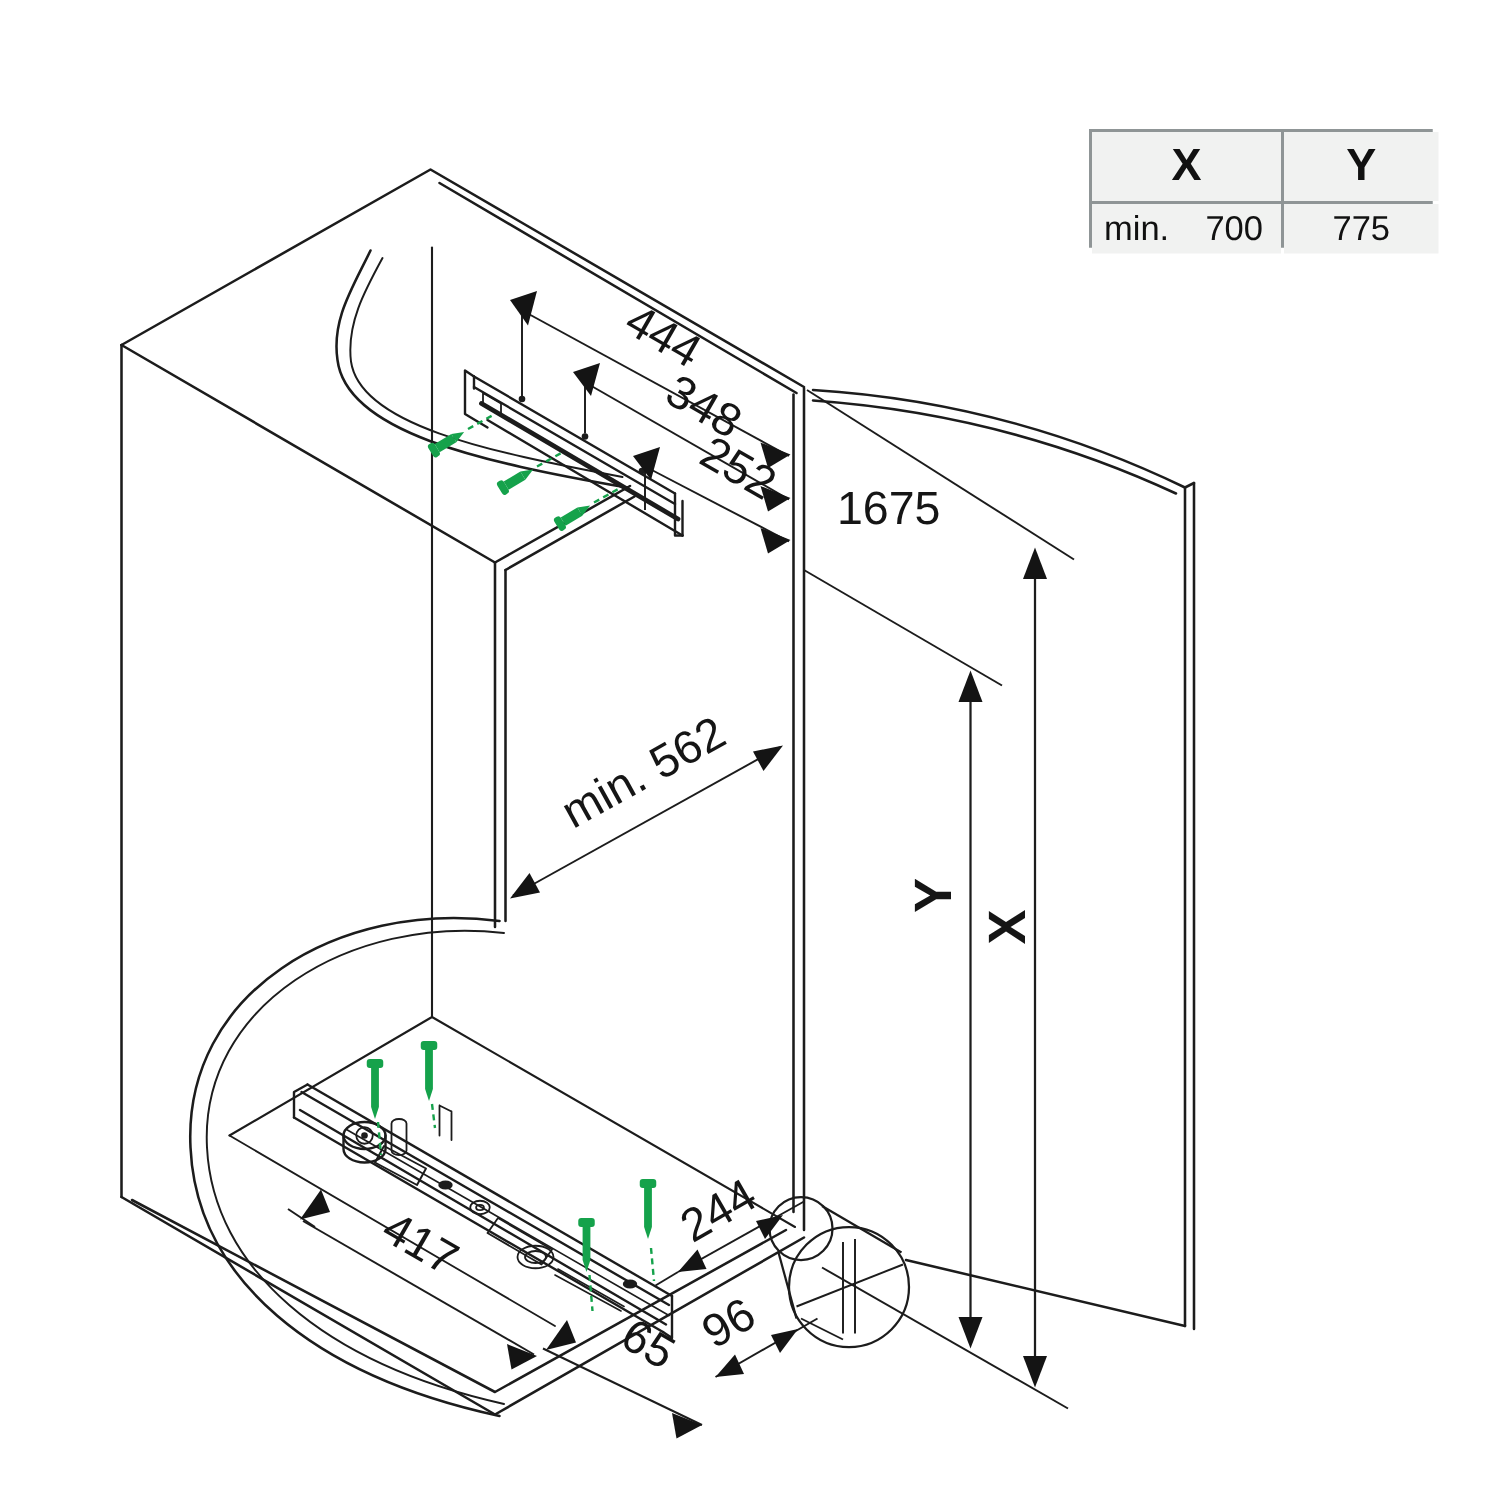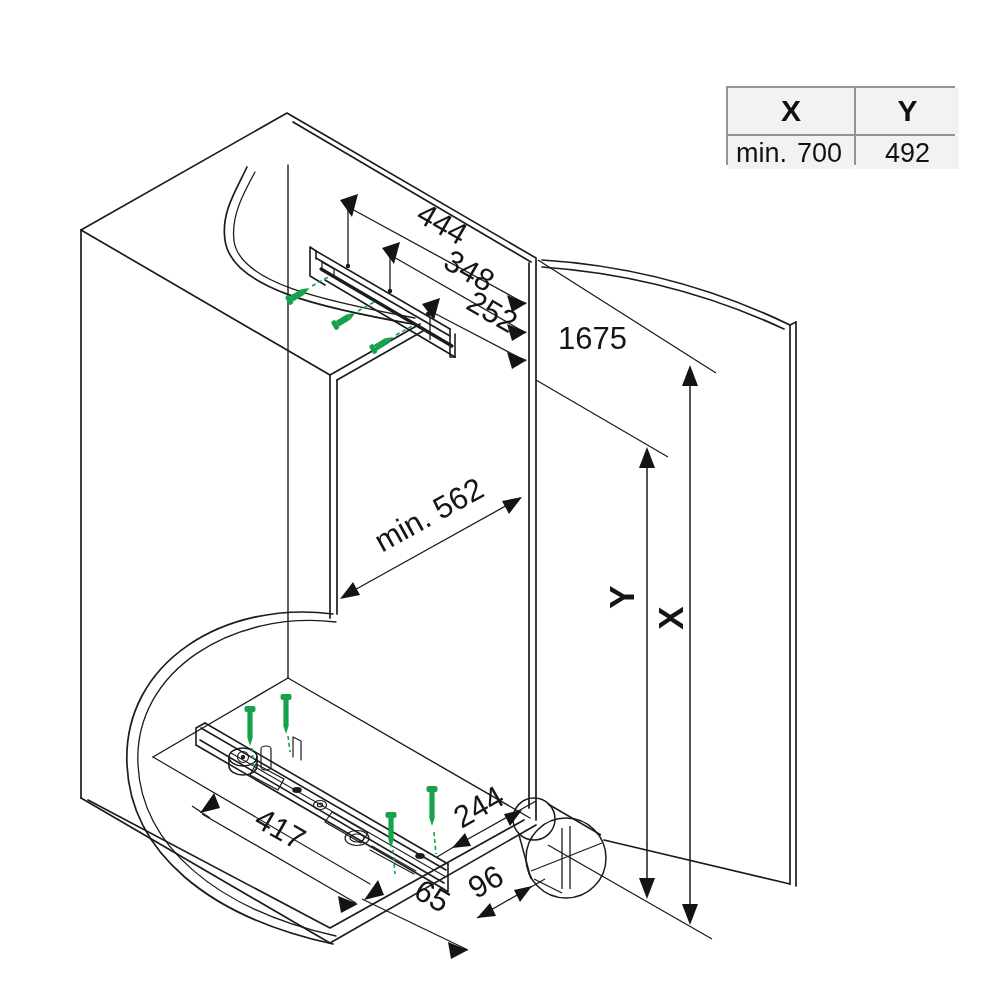--- a/index.html
+++ b/index.html
@@ -6,21 +6,21 @@
   #stage{position:relative;width:1000px;height:1000px;background:#ffffff;overflow:hidden;
          font-family:"Liberation Sans", sans-serif;}
   #drawing{position:absolute;left:0;top:0;}
   
   #spec-table{position:absolute;left:726px;top:86px;width:229px;height:79px;
     display:grid;grid-template-columns:126px 103px;grid-template-rows:46px 33px;
     background:#8f9596;gap:2px;border:2px solid #8f9596;box-sizing:border-box;}
   #spec-table .cell{background:#f1f2f1;display:flex;align-items:center;justify-content:center;
     color:#111;overflow:hidden;}
   #spec-table .hdr{font-weight:bold;font-size:30px;}
-  #spec-table .val{font-size:27px;align-items:flex-end;}
+  #spec-table .val{font-size:23px;}
   #spec-table .minx{justify-content:space-between;padding:0 12px 0 8px;box-sizing:border-box;}
   text{fill:#151515;}
   .dimtxt{font-family:"Liberation Sans",sans-serif;font-size:31px;}
   .axistxt{font-family:"Liberation Sans",sans-serif;font-size:35px;font-weight:bold;}
 </style>
 </head>
 <body>
 
 <div id="stage">
 
@@ -254,16 +254,16 @@
     </g>
   </svg>
 
   <div id="spec-table">
     <div class="cell hdr">X</div>
     <div class="cell hdr">Y</div>
     <div class="cell val minx">
       <span>min.</span>
       <span>700</span>
     </div>
-    <div class="cell val">492</div>
+    <div class="cell val">775</div>
   </div>
 
 </div>
 
 </body></html>

